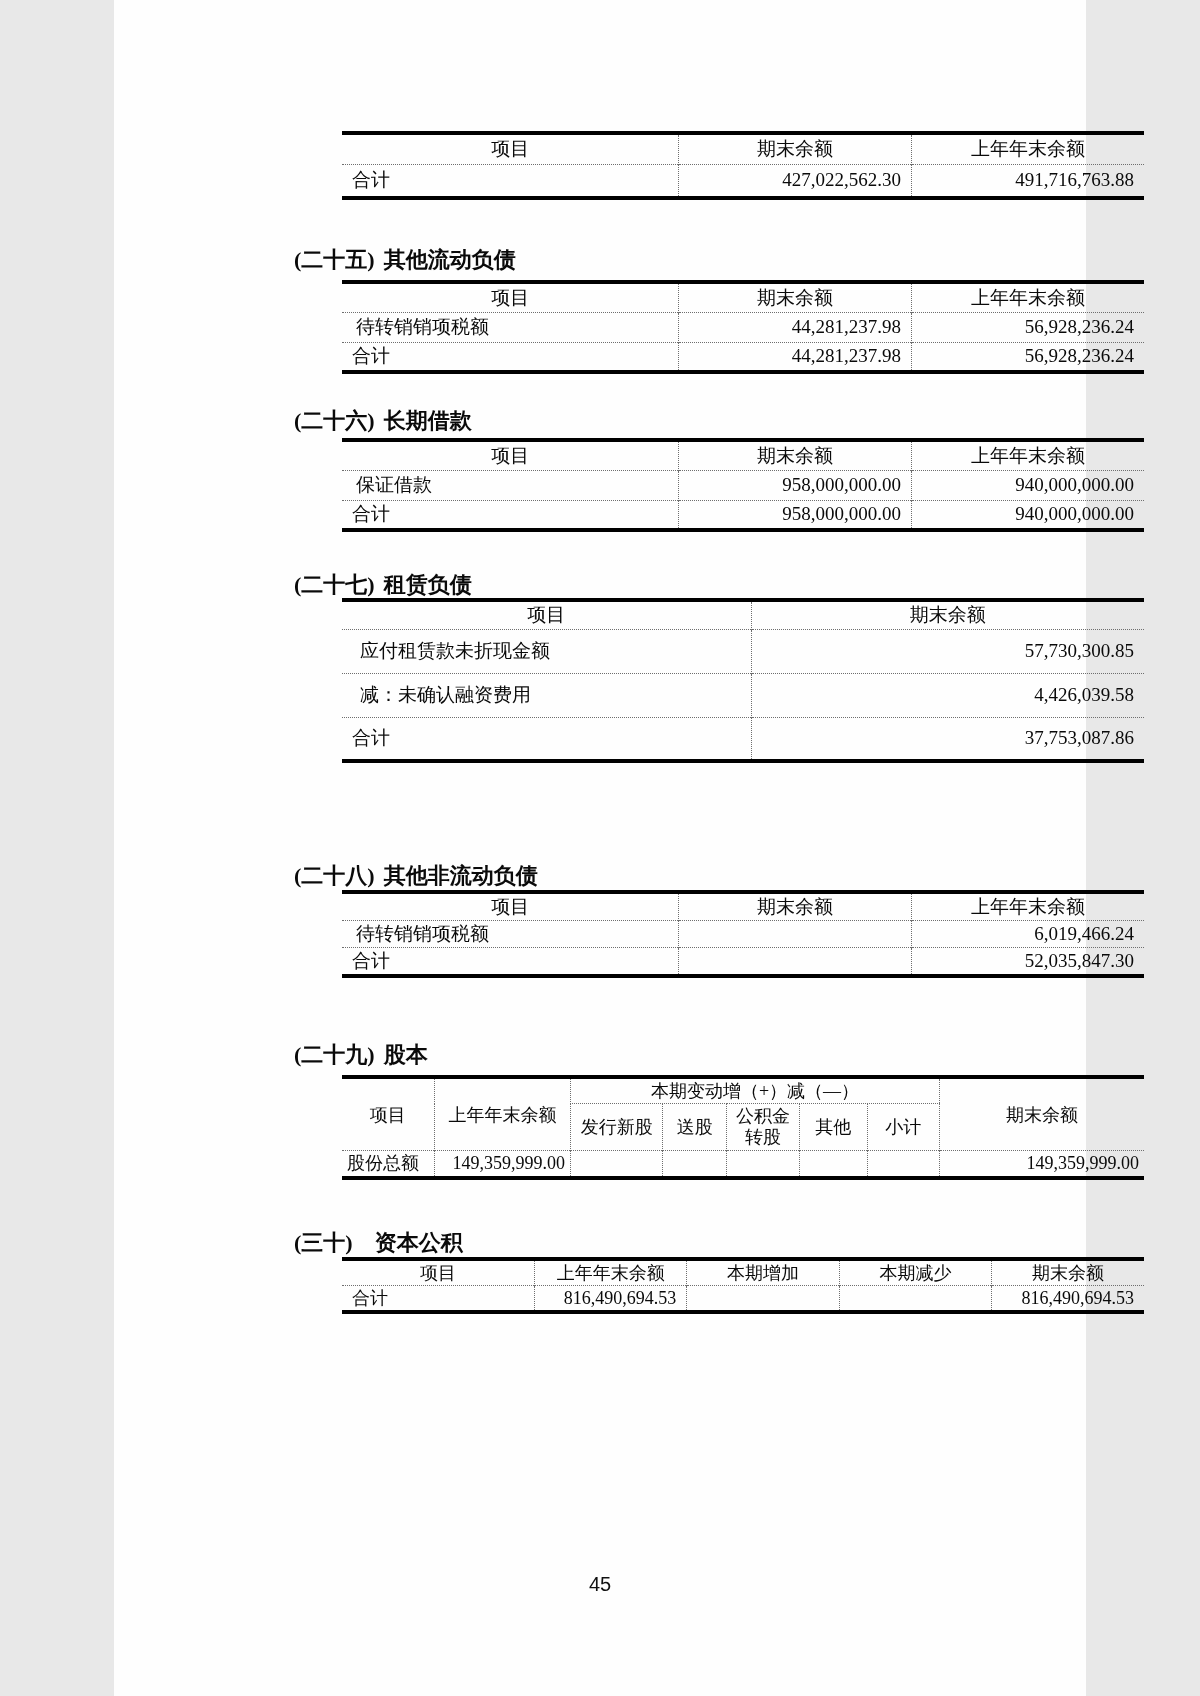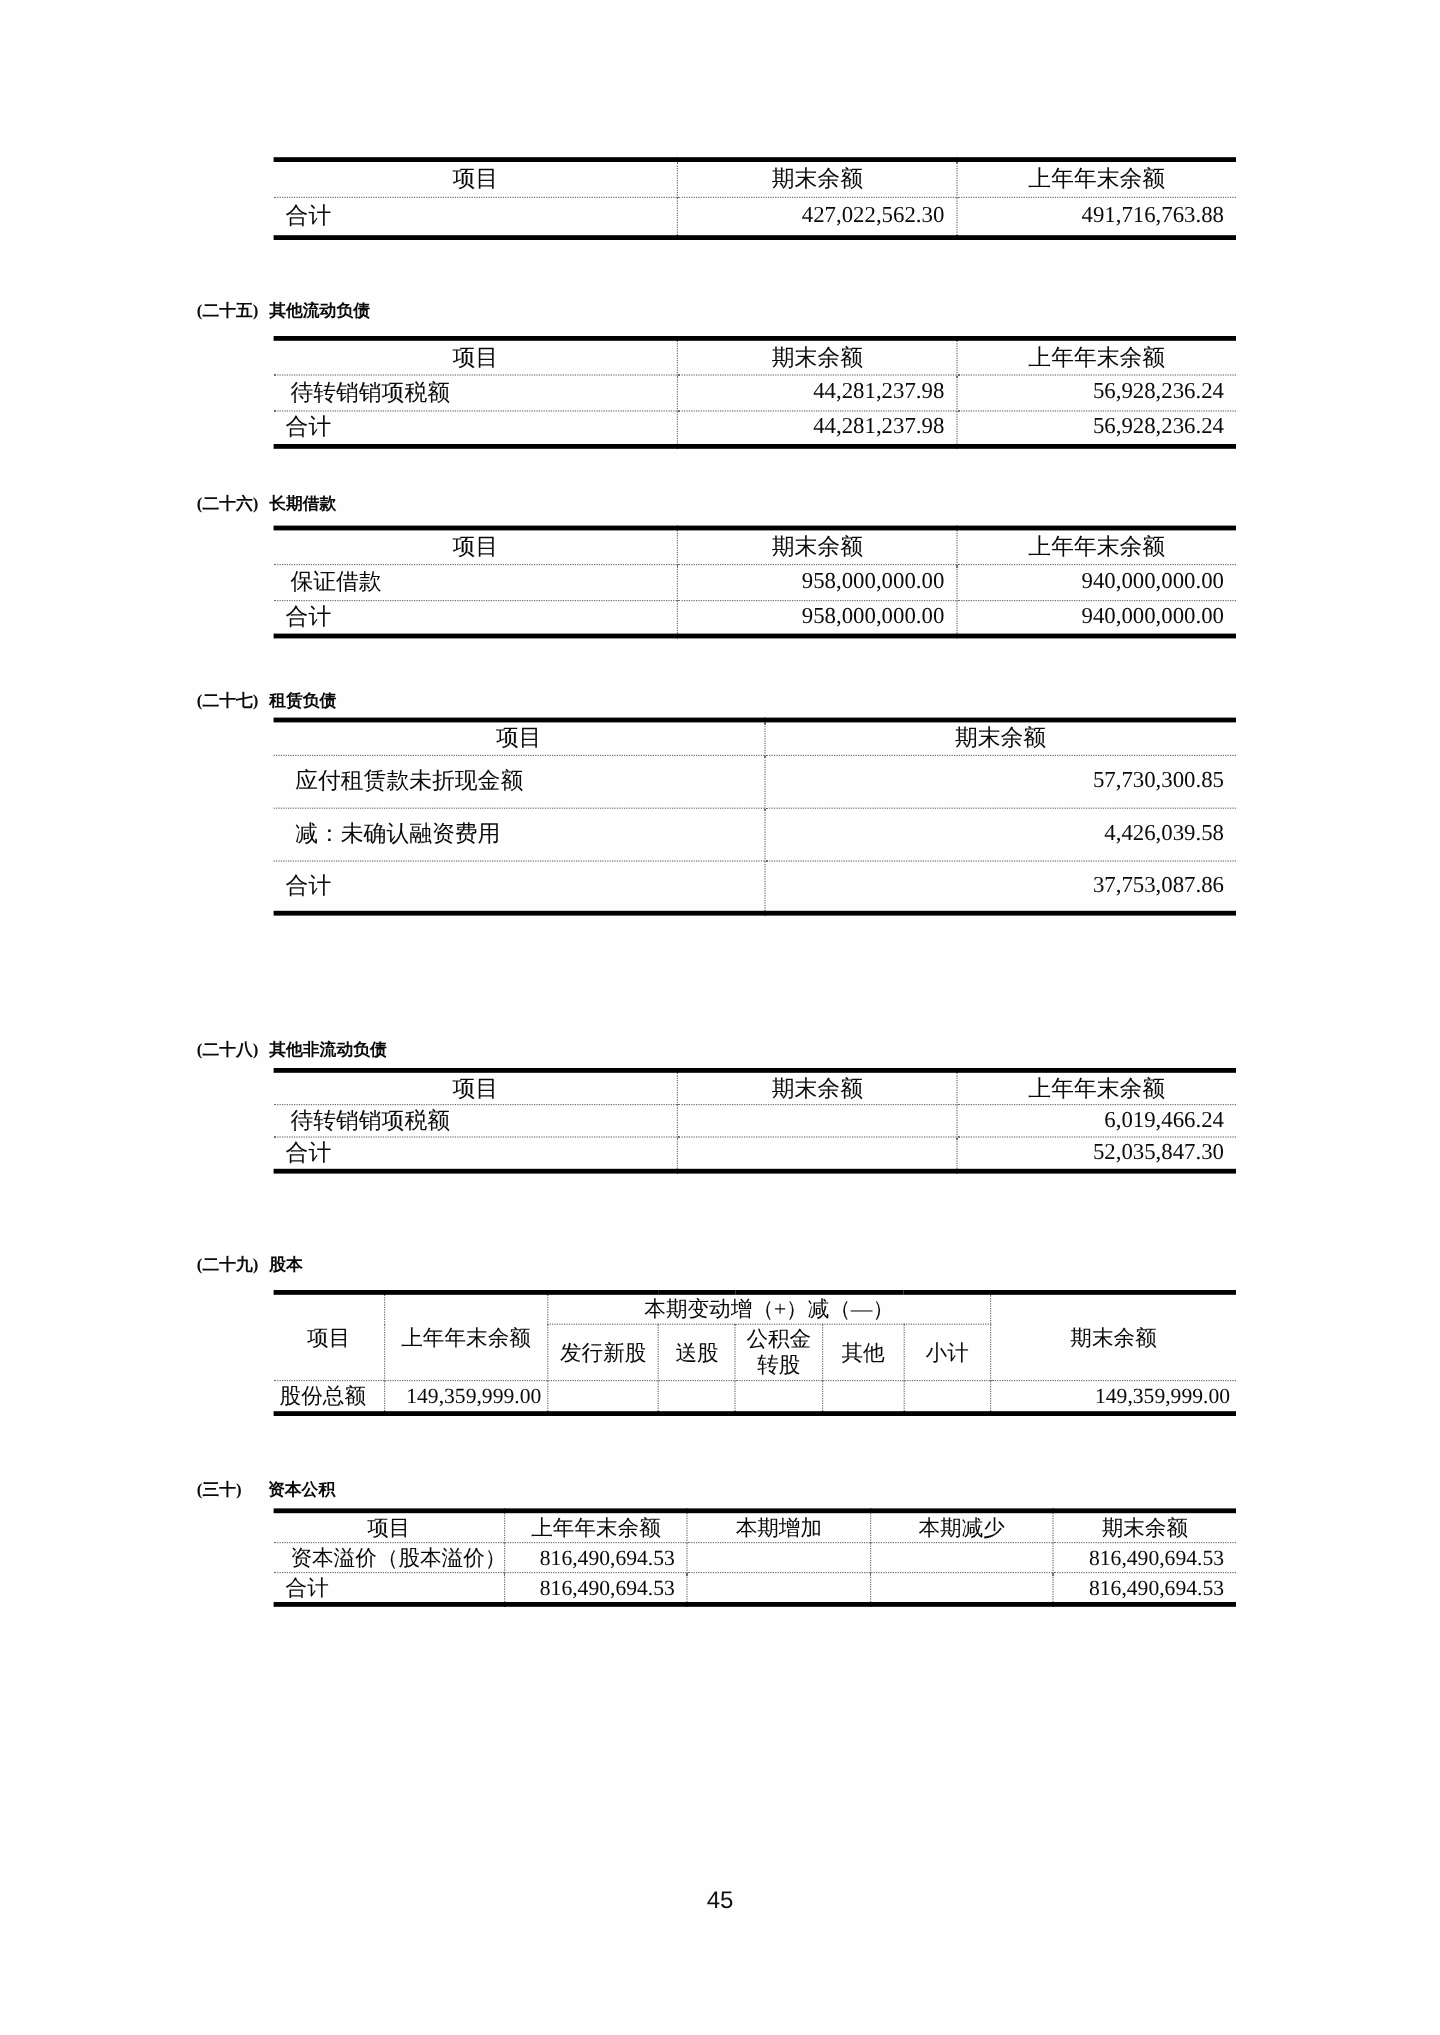--- a/index.html
+++ b/index.html
@@ -1,17 +1,17 @@
 <!DOCTYPE html>
 <html><head>
 <meta charset="utf-8">
 <style>
   html,body{margin:0;padding:0;background:#e8e8e8;}
   .page{
-    position:relative; width:1200px; height:1696px; margin:0 auto;
+    position:relative; width:972px; height:1696px; margin:0 auto;
     background:#fefefe; color:#0a0a0a;
     font-family:"Liberation Serif","DejaVu Serif",serif;
   }
   
   .tbl{
     position:absolute; left:228px; width:802px;
     border-collapse:collapse; table-layout:fixed;
     border-top:4px solid #000; border-bottom:4px solid #000;
     font-size:19px;
   }
@@ -35,21 +35,21 @@
   .t4 tr{height:44px;}   .t4 tr.hr{height:29px;}
   .t5 tr{height:25px;}   .t5 tr.hr{height:26px;}
   .t6{font-size:18px;}
   .t6 tr.ha{height:26px;} .t6 tr.hb{height:47px;} .t6 tr.dr{height:27px;}
   .t6 .num{padding-right:5px !important;}
   .t6 .lt{padding-left:5px !important;}
   .t7{font-size:18px;}
   .t7 tr{height:24px;}   .t7 tr.hr{height:26px;}
   
   .heading{
-    position:absolute; left:164px; font-size:14px; font-weight:bold;
+    position:absolute; left:180px; font-size:22px; font-weight:bold;
     white-space:nowrap; line-height:26px;
   }
   .heading .ht{margin-left:9px;}
   .heading.wide .ht{margin-left:22px;}
   
   .pageno{
     position:absolute; top:1573px; left:0; width:100%;
     text-align:center; font-family:"Liberation Sans","DejaVu Sans",sans-serif;
     font-size:20px; color:#111;
   }
@@ -245,31 +245,24 @@
     </colgroup>
     <tbody>
         <tr class="hr">
       <th>项目</th>
       <th>上年年末余额</th>
       <th>本期增加</th>
       <th>本期减少</th>
       <th>期末余额</th>
     </tr>
     <tr>
-      <td class="lt">资本溢价（股本溢价）</td>
+      <td class="ct">合计</td>
       <td class="num">816,490,694.53</td>
       <td></td>
       <td></td>
       <td class="num">816,490,694.53</td>
     </tr>
-    <tr>
-      <td class="ct">合计</td>
-      <td class="num">816,490,694.53</td>
-      <td></td>
-      <td></td>
-      <td class="num">816,490,694.53</td>
-    </tr>
   </tbody>
     </table>
 
   <div class="pageno">45</div>
 
 </div>
 
 </body></html>

